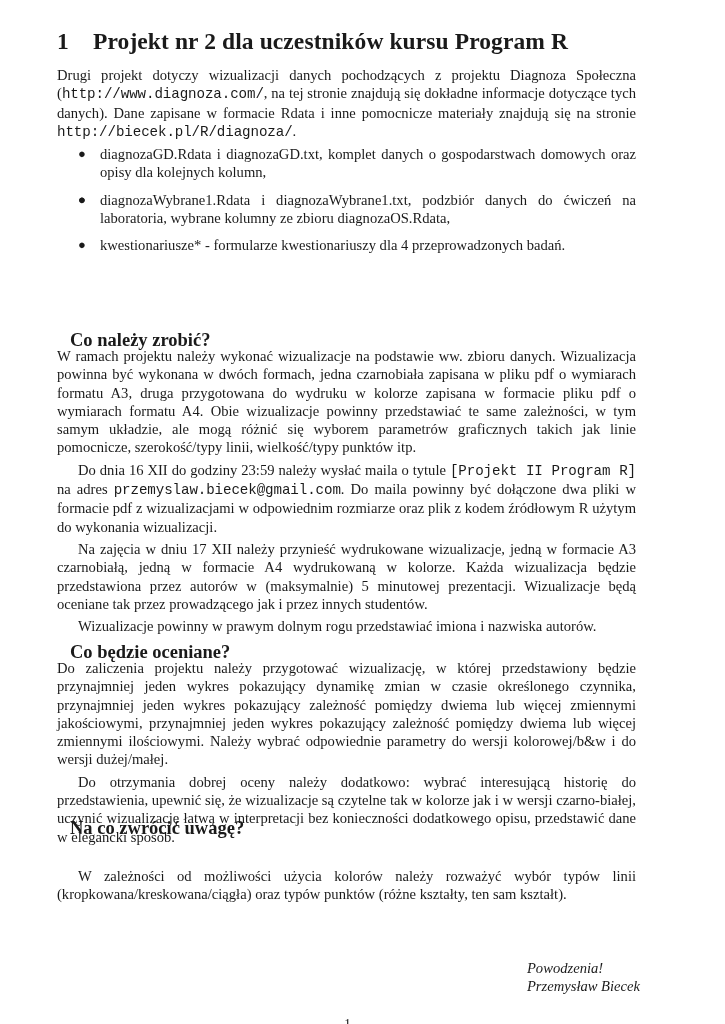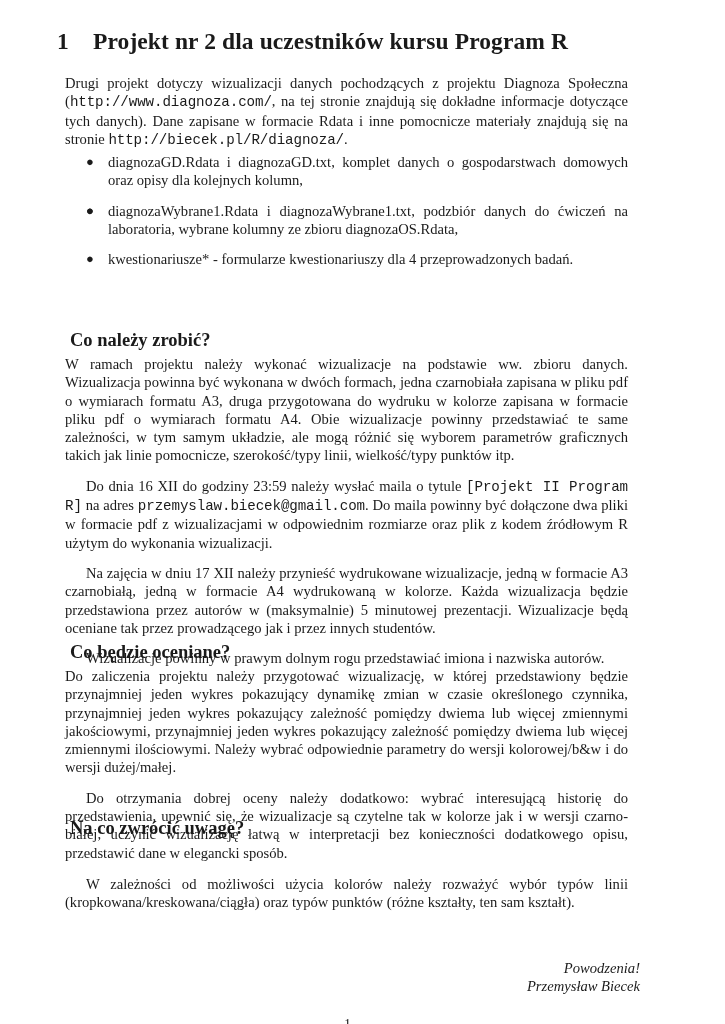--- a/index.html
+++ b/index.html
@@ -14,28 +14,28 @@
     position: absolute; top: 24px; left: 0; margin: 4px; width: 620px;
     font-family: "Liberation Serif", serif; font-weight: bold; font-size: 23.5px; letter-spacing: 0.1px;
   }
   h1 .num { display: inline-block; width: 36px; }
   h2 {
     margin: 17px; position: absolute; left: 0;
     font-family: "Liberation Serif", serif; font-weight: bold; font-size: 18.5px;
   }
   p, li {
     font-family: "Liberation Serif", serif; font-size: 14.6px; line-height: 18.3px;
-    text-align: justify; margin: 12px;
+    text-align: justify; margin: 4px;
   }
   .indent { text-indent: 21px; }
   .block { position: absolute; left: 0; width: 587px; }
   ul { list-style: none; margin: 0; padding: 0; }
   ul li { position: relative; padding-left: 23px; margin-bottom: 9px; }
   ul li .bullet { position: absolute; left: 1px; top: 0; font-size: 13px; }
-  .signature { position: absolute; right: 0; text-align: right; font-family: "Liberation Serif", serif; font-style: italic; font-size: 14.6px; line-height: 18.3px; }
+  .signature { position: absolute; right: 0; text-align: left; font-family: "Liberation Serif", serif; font-style: italic; font-size: 14.6px; line-height: 18.3px; }
   .pageno { position: absolute; left: 344px; top: 1017px; font-family: "Liberation Serif", serif; font-size: 14px; }
 </style>
 </head>
 <body>
 
 <div class="page">
 
   <h1><span class="num">1</span><span>Projekt nr 2 dla uczestników kursu Program R</span></h1>
 
   <div class="block" style="top:62px;">

